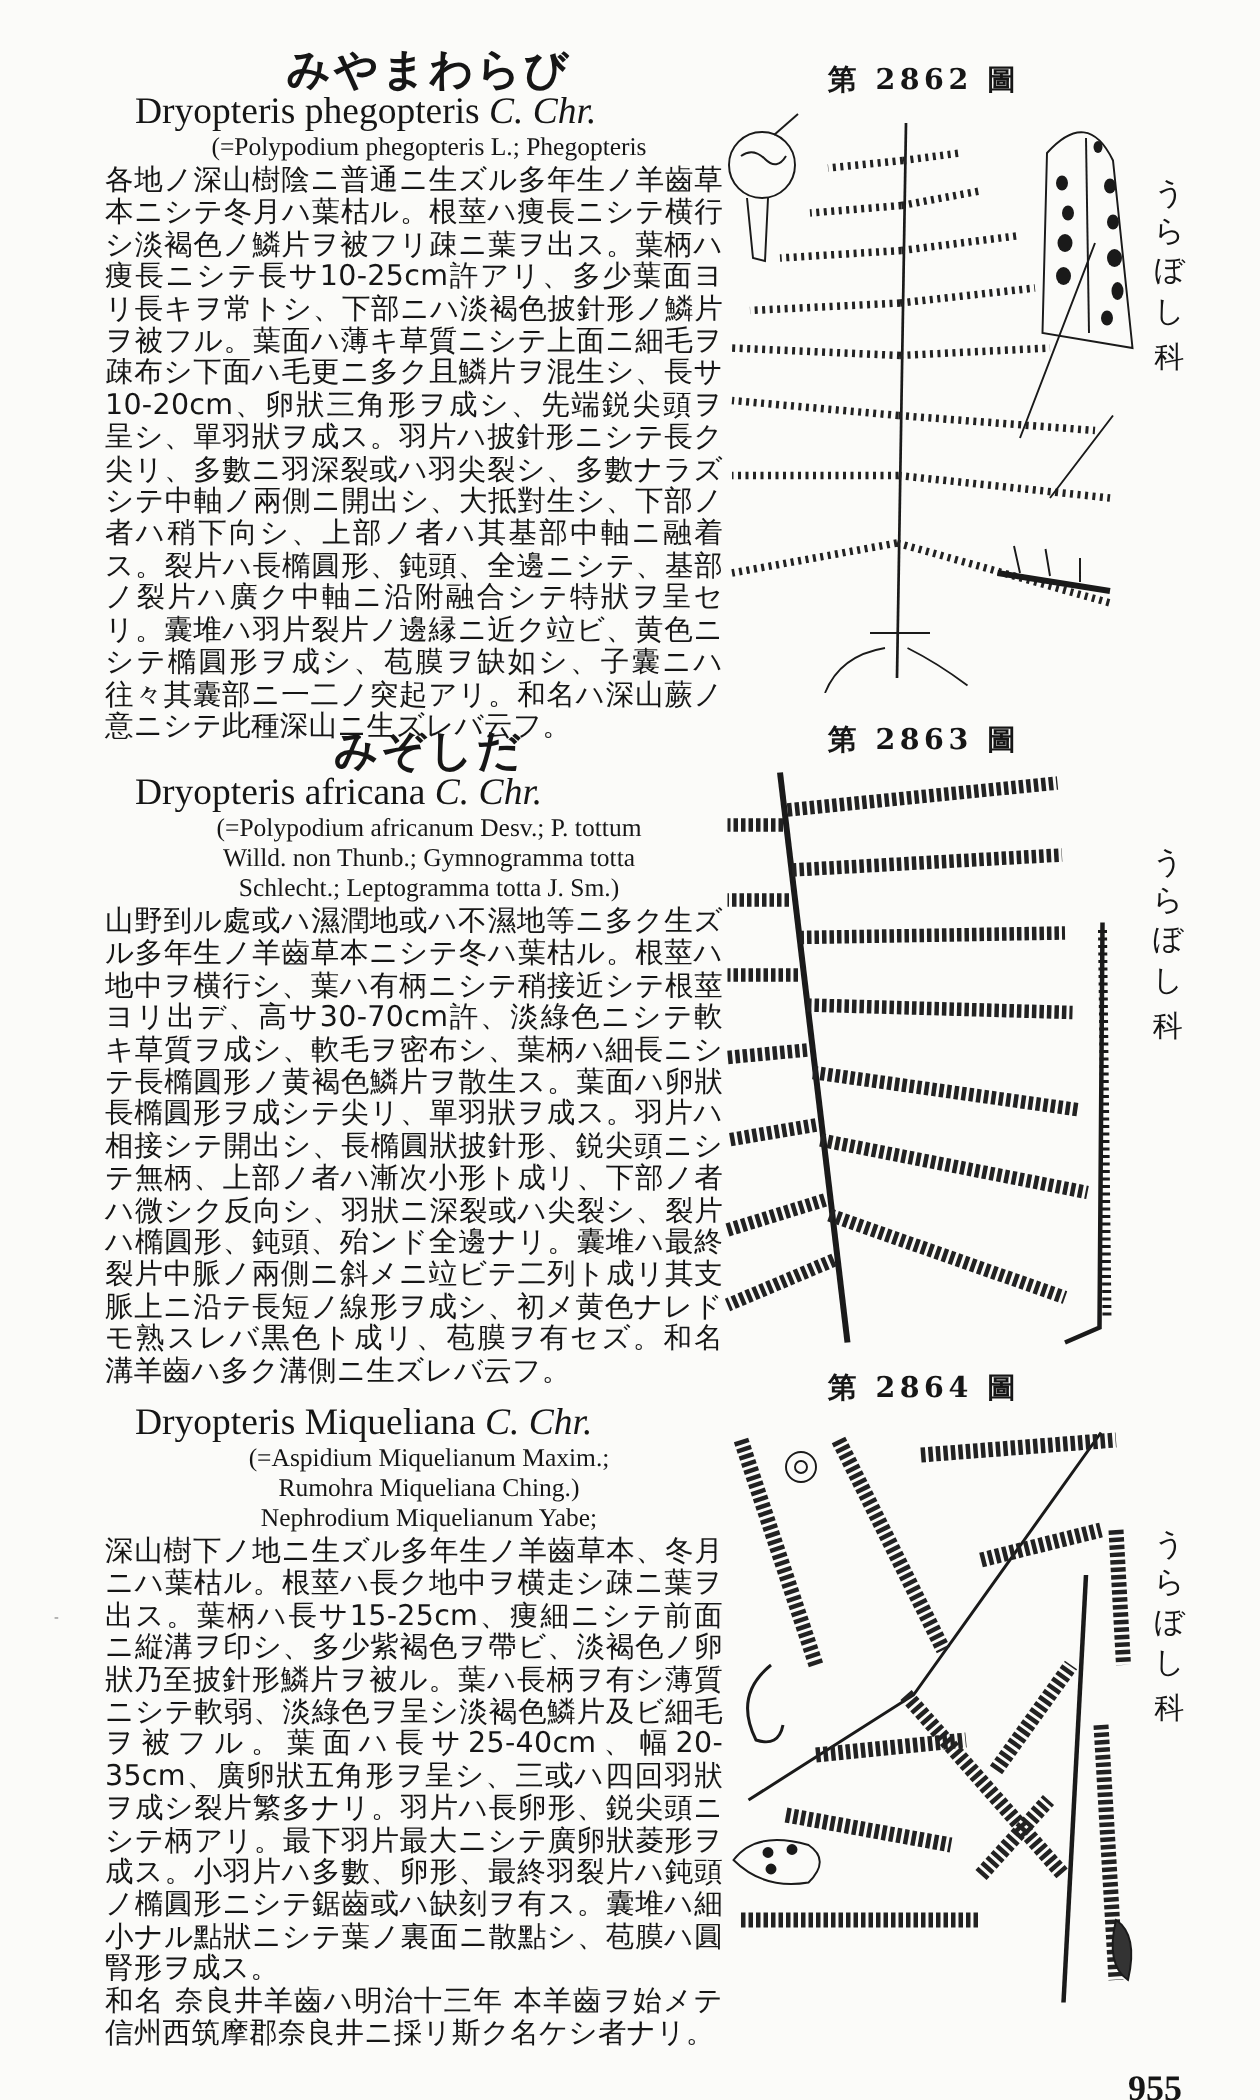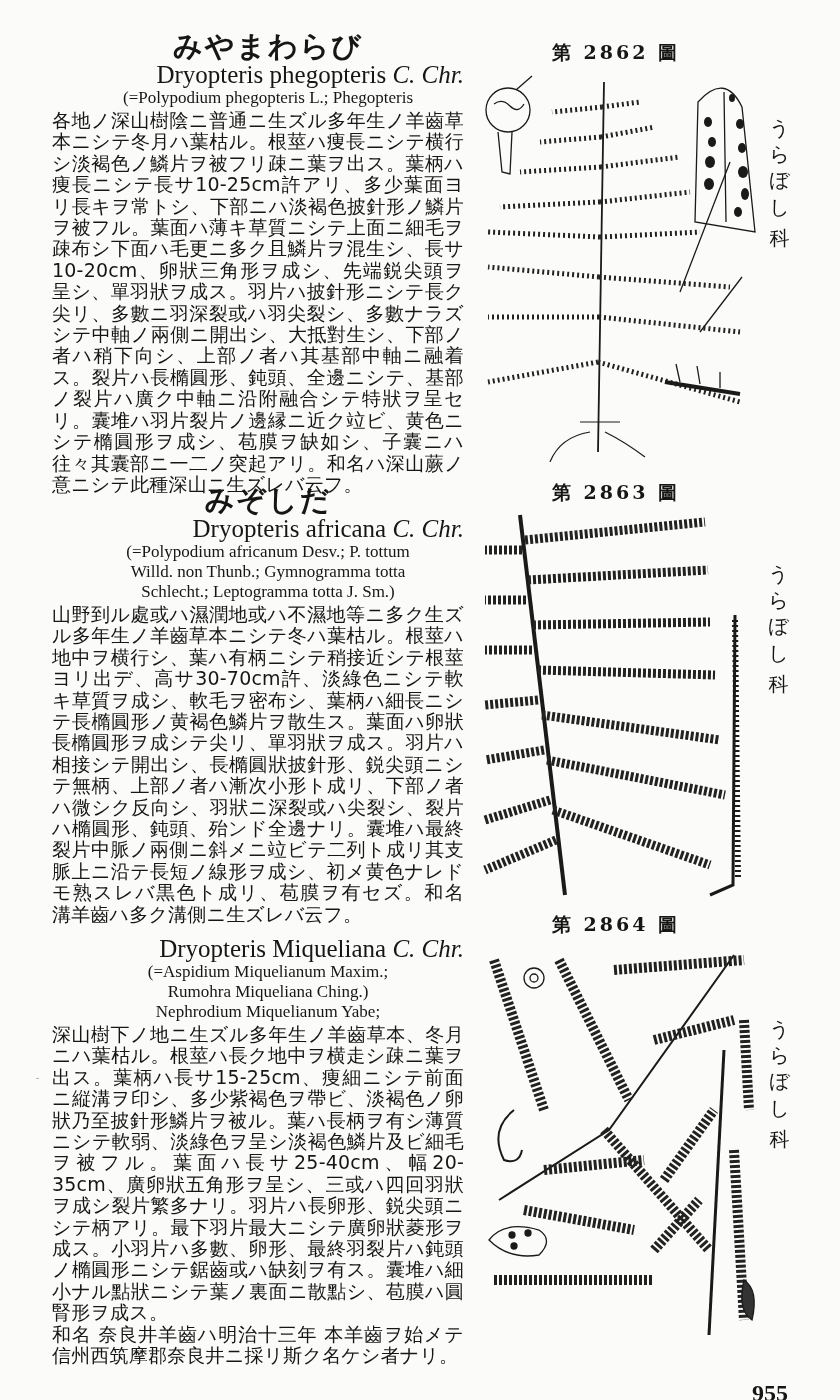--- a/index.html
+++ b/index.html
@@ -2,28 +2,28 @@
 <html><head>
 <meta charset="utf-8">
 <style>
   html, body { margin: 0; padding: 0; }
   body {
     width: 840px; height: 1400px; overflow: hidden;
     background: #fbfbf9; color: #161616;
     font-family: "DejaVu Serif", "Liberation Serif", serif;
     position: relative;
   }
-  .entry { position: absolute; left: 52px; width: 412px; }
+  .entry { position: absolute; left: 70px; width: 412px; }
   .jp-name {
     text-align: center; font-family: "DejaVu Sans", sans-serif;
     font-size: 29px; line-height: 32px; font-weight: bold;
     letter-spacing: 2px; margin-left: 20px;
   }
   .sci-name {
-    text-align: right; font-family: "Liberation Serif", serif;
+    text-align: left; font-family: "Liberation Serif", serif;
     font-size: 25px; line-height: 26px; margin-left: 20px; white-space: nowrap;
   }
   .sci-name .auth { font-style: italic; }
   .synonyms {
     text-align: center; font-family: "Liberation Serif", serif;
     font-size: 17px; line-height: 20px; margin-left: 20px;
   }
   .body-text {
     font-family: "DejaVu Sans", sans-serif; font-size: 19px;
     line-height: 21.4px; letter-spacing: 0.2px; text-align: justify;

